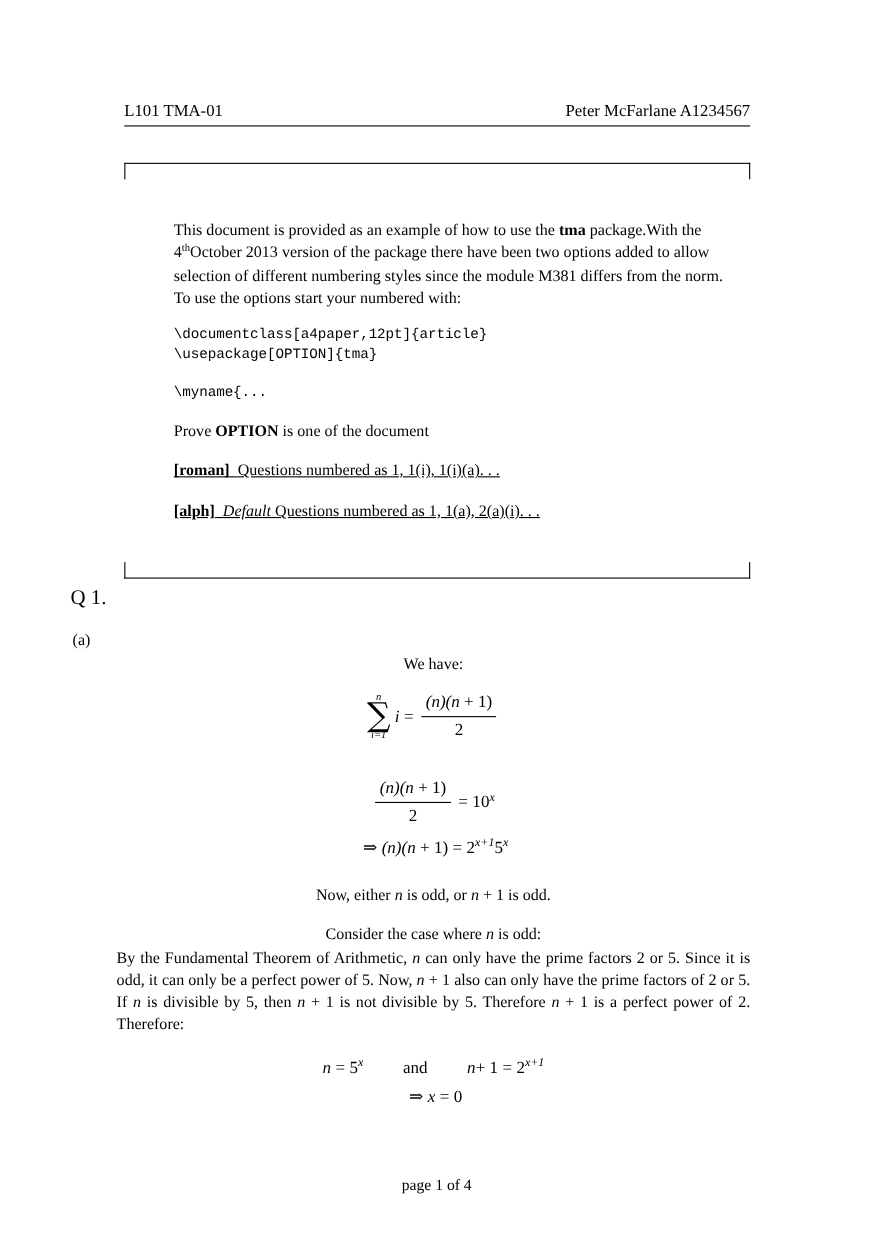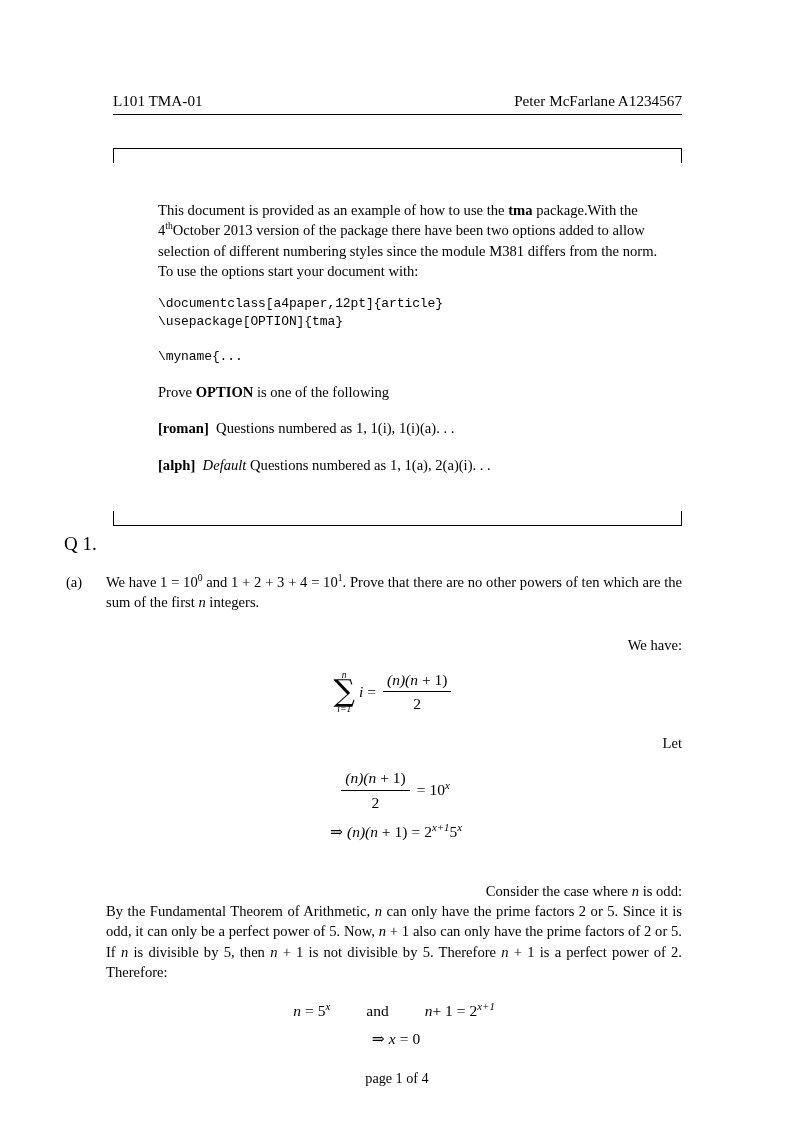--- a/index.html
+++ b/index.html
@@ -88,20 +88,21 @@
     font-family: "Liberation Mono", "DejaVu Sans Mono", monospace;
     font-size: 13px;
     line-height: 1.42;
     letter-spacing: -0.1px;
     white-space: pre;
   }
 
   .opt-line {
     display: block;
     margin: 0;
+    text-decoration: underline;
   }
   .opt-tag { font-weight: bold; }
   .opt-default { font-style: italic; }
 
   sup { font-size: 0.66em; vertical-align: super; line-height: 0; }
 
   
   .question-heading {
     position: absolute;
     left: 64px;
@@ -127,21 +128,21 @@
     text-align: left;
     font-size: 14.6px;
   }
   .item-content {
     flex: 1 1 auto;
   }
   .item-content p {
     margin: 0;
     text-align: justify;
   }
-  .item-content p.noj { text-align: right; }
+  .item-content p.noj { text-align: center; }
   .vspace-14 { height: 14px; }
   .vspace-16 { height: 16px; }
   .vspace-18 { height: 18px; }
   .vspace-22 { height: 22px; }
 
   
   .mathrow {
     display: flex;
     justify-content: center;
     align-items: center;
@@ -218,54 +219,53 @@
     <div class="frame-rule bottom"></div>
     <div class="frame-stub tl"></div>
     <div class="frame-stub tr"></div>
     <div class="frame-stub bl"></div>
     <div class="frame-stub br"></div>
 
     <div class="frame-content">
 
       <p><span>This document is provided as an example of how to use the </span><b>tma</b><span> package.</span><span>With the 4</span><sup>th</sup><span>October 2013 version of the package there have been two options added to allow selection of different numbering styles since the module M381 differs from the norm.</span></p>
 
-      <p>To use the options start your document with:</p>
+      <p>To use the options start your numbered with:</p>
 
       <div class="gap-small"></div>
 
       <div class="code">\documentclass[a4paper,12pt]{article}</div>
       <div class="code">\usepackage[OPTION]{tma}</div>
 
       <div class="gap-medium"></div>
 
       <div class="code">\myname{...</div>
 
       <div class="gap-medium"></div>
 
-      <p><span>Prove </span><b>OPTION</b><span> is one of the following</span></p>
+      <p><span>Prove </span><b>OPTION</b><span> is one of the document</span></p>
 
       <div class="gap-medium"></div>
 
       <p class="opt-line"><span class="opt-tag">[roman]</span>&nbsp;&nbsp;<span>Questions numbered as 1, 1(i), 1(i)(a). . .</span></p>
 
       <div class="gap-medium"></div>
 
       <p class="opt-line"><span class="opt-tag">[alph]</span>&nbsp;&nbsp;<i class="opt-default">Default</i>&nbsp;<span>Questions numbered as 1, 1(a), 2(a)(i). . .</span></p>
 
     </div>
   </div>
 
   <div class="question-heading">Q 1.</div>
 
   <div class="q-body">
     <div class="item">
       <div class="item-label">(a)</div>
       <div class="item-content">
 
-        <p><span>We have 1 = 10</span><sup>0</sup><span> and 1 + 2 + 3 + 4 = 10</span><sup>1</sup><span>. Prove that there are no other powers of ten which are the sum of the first </span><i class="mi">n</i><span> integers.</span></p>
 
         <div class="vspace-22"></div>
 
         <p class="noj">We have:</p>
 
         <div class="vspace-14"></div>
 
         <div class="mathrow">
           <span class="bigsum">
             <span class="lim up">n</span>
@@ -275,21 +275,20 @@
           <span class="mi" style="padding-left:4px;">i</span>
           <span class="mo">=</span>
           <span class="frac">
             <span class="num"><i class="mi">(n)</i><i class="mi">(n</i> + <span class="mn">1)</span></span>
             <span class="den">2</span>
           </span>
         </div>
 
         <div class="vspace-18"></div>
 
-        <p class="noj">Let</p>
 
         <div class="vspace-14"></div>
 
         <div class="mathrow">
           <span class="frac">
             <span class="num"><i class="mi">(n)</i><i class="mi">(n</i> + <span class="mn">1)</span></span>
             <span class="den">2</span>
           </span>
           <span class="mo">=</span>
           <span class="mn"><span>10</span><sup class="sup-sm">x</sup></span>
@@ -300,20 +299,21 @@
         <div class="mathrow">
           <span class="mo">⇒</span>
           <span><i class="mi">(n)</i><i class="mi">(n</i> + <span class="mn">1)</span></span>
           <span class="mo">=</span>
           <span class="mn"><span>2</span><sup class="sup-sm">x+1</sup></span>
             <span class="mn"><span>5</span><sup class="sup-sm">x</sup></span>
         </div>
 
         <div class="vspace-22"></div>
 
+        <p class="noj"><span>Now, either </span><i class="mi">n</i><span> is odd, or </span><i class="mi">n</i><span> + 1</span><span> is odd.</span></p>
 
         <div class="vspace-16"></div>
 
         <p class="noj"><span>Consider the case where </span><i class="mi">n</i><span> is odd:</span></p>
 
         <p><span>By the Fundamental Theorem of Arithmetic, </span><i class="mi">n</i><span> can only have the prime factors 2 or 5. Since it is odd, it can only be a perfect power of 5. Now, </span><i class="mi">n</i><span> + 1</span><span> also can only have the prime factors of 2 or 5. If </span><i class="mi">n</i><span> is divisible by 5, then </span><i class="mi">n</i><span> + 1</span><span> is not divisible by 5. Therefore </span><i class="mi">n</i><span> + 1</span><span> is a perfect power of 2. Therefore:</span></p>
 
         <div class="vspace-18"></div>
 
         <div class="mathrow">

